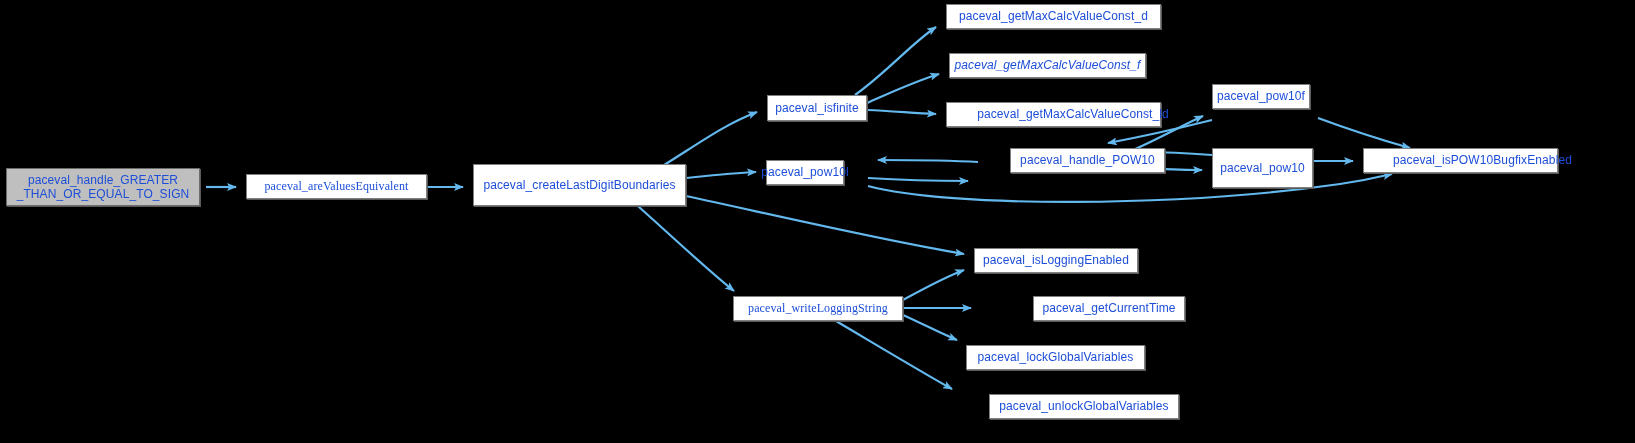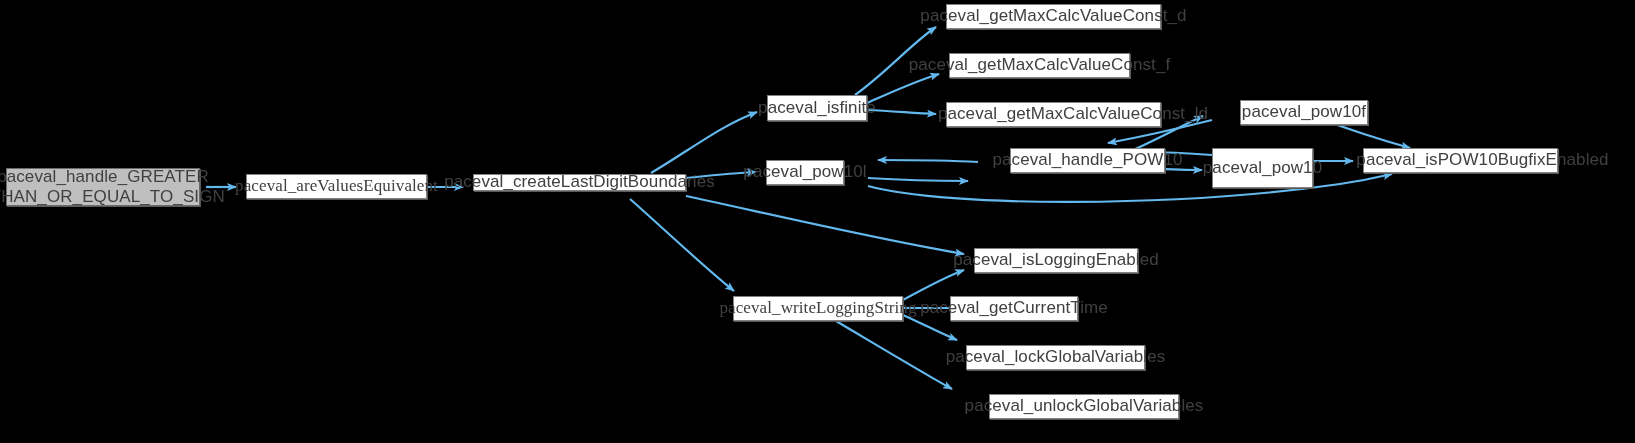--- a/index.html
+++ b/index.html
@@ -21,22 +21,22 @@
     left: 0;
     width: 1635px;
     height: 443px;
     display: block;
   }
   .node-box {
     position: absolute;
     box-sizing: border-box;
     border: 1px solid #7f7f7f;
     background: #ffffff;
-    color: #404040;
-    font-size: 17px;
+    color: #1d4ed8;
+    font-size: 12px;
     line-height: 1.18;
     display: flex;
     align-items: center;
     justify-content: center;
     text-align: center;
     white-space: pre;
     letter-spacing: 0.1px;
     box-shadow: 1px 1px 0 0 #5a5a5a;
   }
   .node-box.root {
@@ -81,30 +81,30 @@
         <path d="M903,308 C930,308 950,308 971,308" fill="none" stroke="#63b8ee" stroke-width="2.2" marker-end="url(#arrowhead)"></path>
         <path d="M903,315 C925,325 940,333 957,340" fill="none" stroke="#63b8ee" stroke-width="2.2" marker-end="url(#arrowhead)"></path>
         <path d="M836,321 C880,347 925,374 952,389" fill="none" stroke="#63b8ee" stroke-width="2.2" marker-end="url(#arrowhead)"></path>
       </g>
   </svg>
 
   <div id="node-layer">
       <div class="node-box root" style="left: 6px; top: 168px; width: 194px; height: 38px;"><span class="node-label">paceval_handle_GREATER
 _THAN_OR_EQUAL_TO_SIGN</span></div>
       <div class="node-box" style="left: 246px; top: 174px; width: 181px; height: 25px; font-family: Liberation Serif, serif;"><span class="node-label">paceval_areValuesEquivalent</span></div>
-      <div class="node-box" style="left: 473px; top: 174px; width: 213px; height: 17px;"><span class="node-label">paceval_createLastDigitBoundaries</span></div>
+      <div class="node-box" style="left: 473px; top: 164px; width: 213px; height: 42px;"><span class="node-label">paceval_createLastDigitBoundaries</span></div>
       <div class="node-box" style="left: 767px; top: 95px; width: 100px; height: 26px;"><span class="node-label">paceval_isfinite</span></div>
       <div class="node-box" style="left: 766px; top: 160px; width: 78px; height: 25px; align-items: center;"><span class="node-label">paceval_pow10l</span></div>
       <div class="node-box" style="left: 946px; top: 4px; width: 215px; height: 25px;"><span class="node-label">paceval_getMaxCalcValueConst_d</span></div>
-      <div class="node-box" style="left: 949px; top: 53px; width: 181px; height: 25px;"><span class="node-label">paceval_getMaxCalcValueConst_f</span></div>
+      <div class="node-box" style="left: 949px; top: 53px; width: 197px; height: 25px; font-style: italic;"><span class="node-label">paceval_getMaxCalcValueConst_f</span></div>
       <div class="node-box" style="left: 946px; top: 102px; width: 215px; height: 25px; padding-left: 39px;"><span class="node-label">paceval_getMaxCalcValueConst_ld</span></div>
       <div class="node-box" style="left: 978px; top: 148px; width: 155px; height: 25px; margin-left: 32px;"><span class="node-label">paceval_handle_POW10</span></div>
-      <div class="node-box" style="left: 1212px; top: 100px; width: 128px; height: 25px; margin-left: 28px;"><span class="node-label">paceval_pow10f</span></div>
+      <div class="node-box" style="left: 1212px; top: 84px; width: 98px; height: 25px;"><span class="node-label">paceval_pow10f</span></div>
       <div class="node-box" style="left: 1212px; top: 148px; width: 101px; height: 40px;"><span class="node-label">paceval_pow10</span></div>
       <div class="node-box" style="left: 1363px; top: 148px; width: 195px; height: 25px; padding-left: 44px;"><span class="node-label">paceval_isPOW10BugfixEnabled</span></div>
       <div class="node-box" style="left: 974px; top: 248px; width: 164px; height: 25px; text-align: right;"><span class="node-label">paceval_isLoggingEnabled</span></div>
       <div class="node-box" style="left: 733px; top: 296px; width: 170px; height: 25px; font-family: Liberation Serif, serif;"><span class="node-label">paceval_writeLoggingString</span></div>
-      <div class="node-box" style="left: 950px; top: 296px; width: 128px; height: 25px;"><span class="node-label">paceval_getCurrentTime</span></div>
+      <div class="node-box" style="left: 1033px; top: 296px; width: 152px; height: 25px;"><span class="node-label">paceval_getCurrentTime</span></div>
       <div class="node-box" style="left: 966px; top: 345px; width: 179px; height: 25px; text-align: center;"><span class="node-label">paceval_lockGlobalVariables</span></div>
       <div class="node-box" style="left: 960px; top: 394px; width: 190px; height: 25px; margin-left: 29px;"><span class="node-label">paceval_unlockGlobalVariables</span></div>
     </div>
 
 </div>
 
 </body></html>

